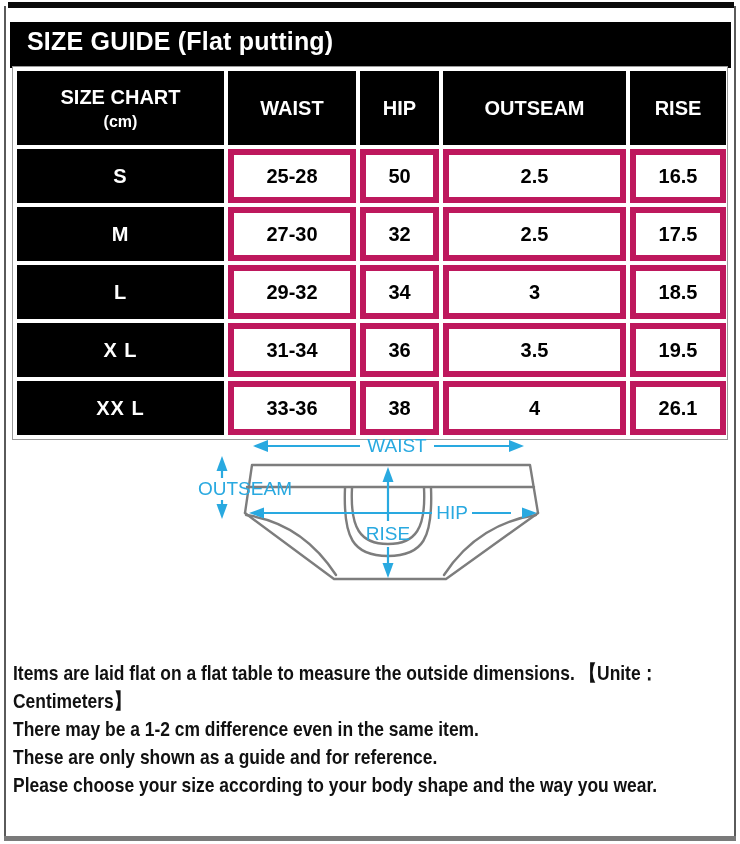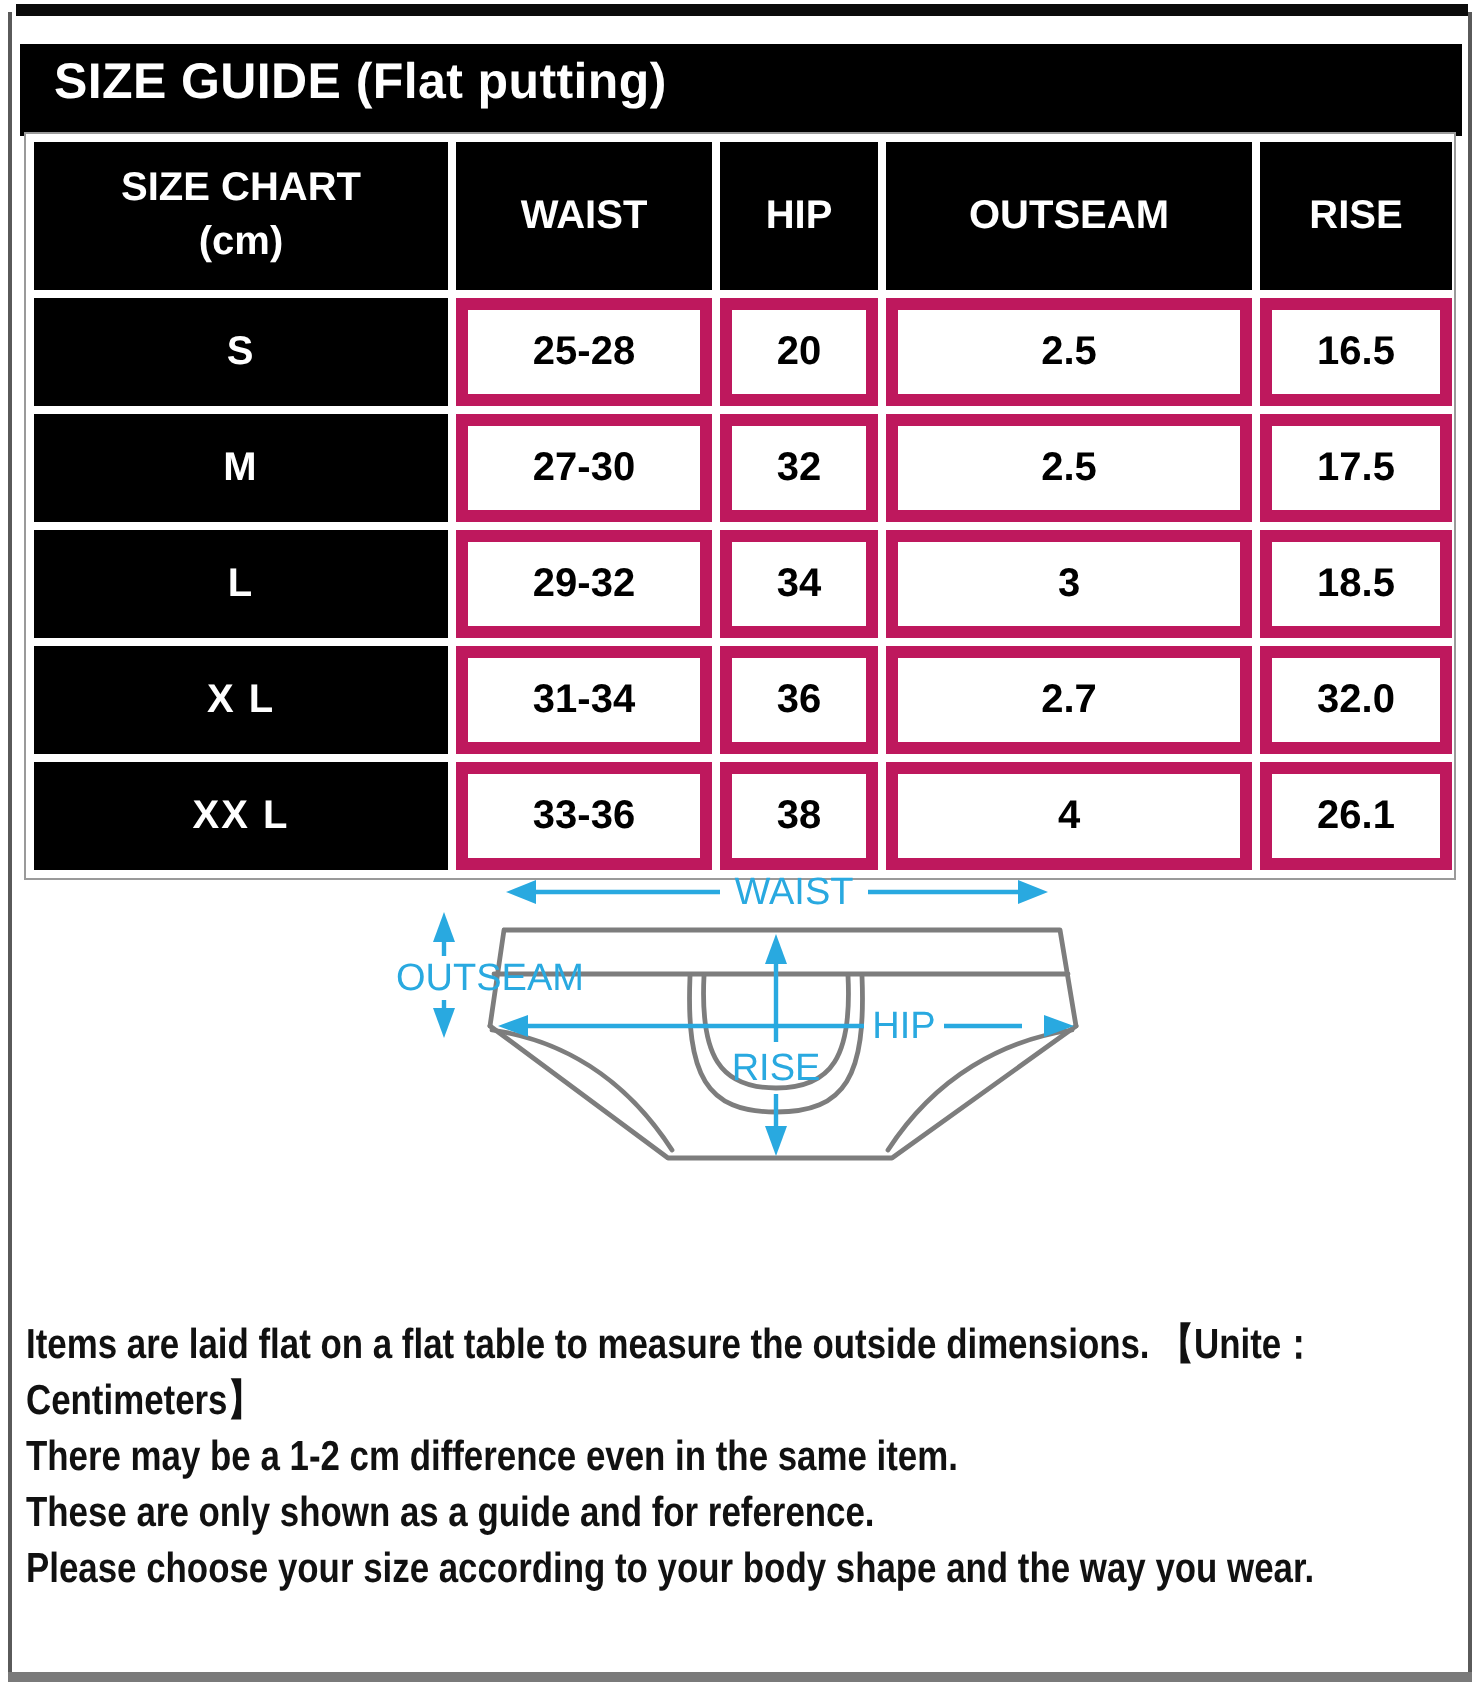--- a/index.html
+++ b/index.html
@@ -28,21 +28,21 @@
   }
   table.size-chart {
     width:100%; table-layout:fixed;
     border-collapse:separate; border-spacing:4px;
   }
   table.size-chart th, table.size-chart td {
     font-weight:bold; text-align:center; vertical-align:middle;
     font-size:20px; padding:0;
   }
   .hcell { background:#000; color:#fff; height:74px; }
-  .hcell .l2 { display:block; font-size:20px; margin-top:4px; }
+  .hcell .l2 { display:block; font-size:16px; margin-top:4px; }
   .scell { background:#000; color:#fff; height:42px; letter-spacing:1px; }
   .dcell { background:#fff; color:#000; height:42px; border:6px solid #be185d; }
 
   
   .diagram { position:absolute; left:150px; top:400px; width:460px; height:225px; }
   .diagram svg text { font-family:"Liberation Sans", sans-serif; }
 
   
   .notes { position:absolute; left:13px; top:659px; width:880px; }
   .note-line {
@@ -80,21 +80,21 @@
           <span class="l2">(cm)</span>
         </th>
         <th class="hcell">WAIST</th>
         <th class="hcell">HIP</th>
         <th class="hcell">OUTSEAM</th>
         <th class="hcell">RISE</th>
       </tr>
       <tr>
         <td class="scell">S</td>
         <td class="dcell">25-28</td>
-        <td class="dcell">20</td>
+        <td class="dcell">50</td>
         <td class="dcell">2.5</td>
         <td class="dcell">16.5</td>
       </tr>
       <tr>
         <td class="scell">M</td>
         <td class="dcell">27-30</td>
         <td class="dcell">32</td>
         <td class="dcell">2.5</td>
         <td class="dcell">17.5</td>
       </tr>
@@ -102,22 +102,22 @@
         <td class="scell">L</td>
         <td class="dcell">29-32</td>
         <td class="dcell">34</td>
         <td class="dcell">3</td>
         <td class="dcell">18.5</td>
       </tr>
       <tr>
         <td class="scell">X L</td>
         <td class="dcell">31-34</td>
         <td class="dcell">36</td>
-        <td class="dcell">2.7</td>
-        <td class="dcell">32.0</td>
+        <td class="dcell">3.5</td>
+        <td class="dcell">19.5</td>
       </tr>
       <tr>
         <td class="scell">XX L</td>
         <td class="dcell">33-36</td>
         <td class="dcell">38</td>
         <td class="dcell">4</td>
         <td class="dcell">26.1</td>
       </tr>
     </tbody>
       </table>

